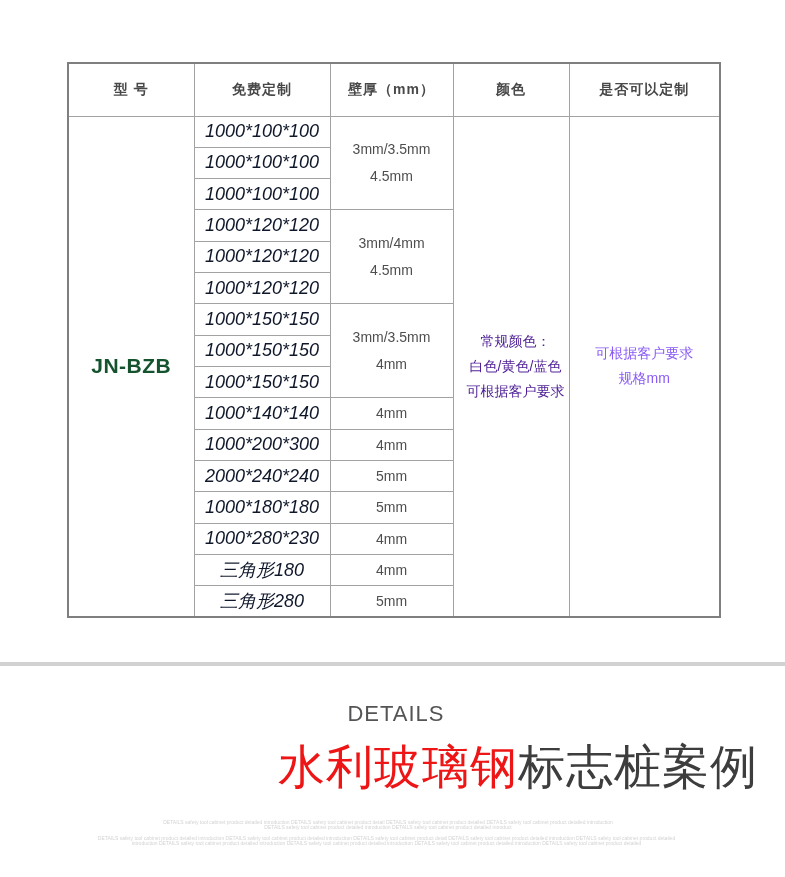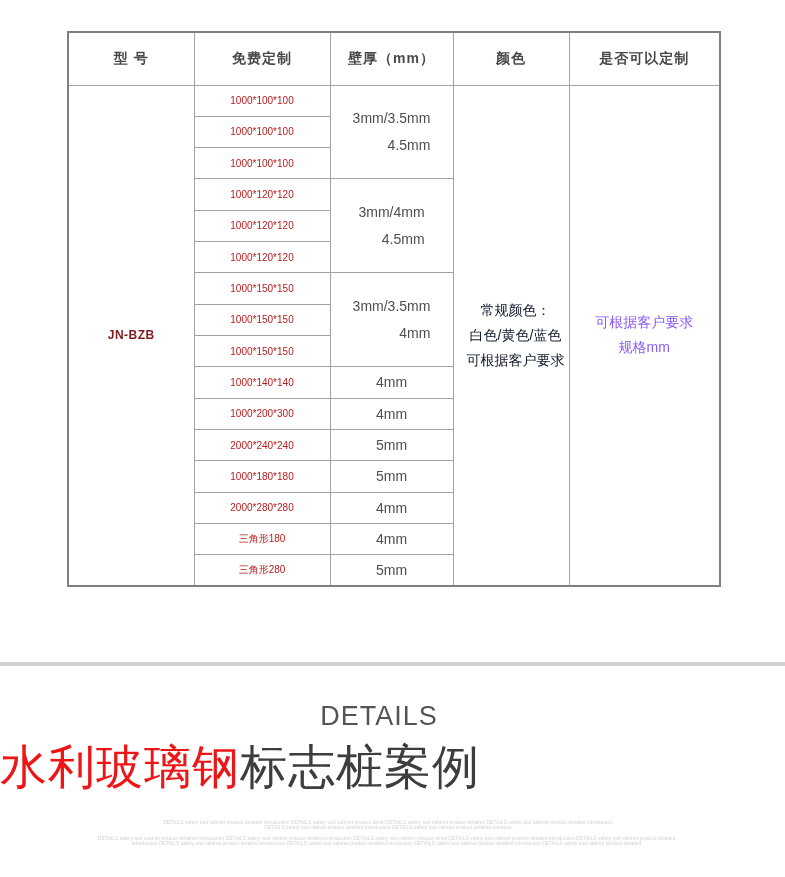--- a/index.html
+++ b/index.html
@@ -6,59 +6,59 @@
   html, body { background: #ffffff; }
   body {
     width: 785px; height: 877px;
     font-family: "Liberation Sans", "DejaVu Sans", sans-serif;
     position: relative; overflow: hidden;
   }
   .page { position: absolute; inset: 0; background: #ffffff; }
 
   
   table.spec-table {
-    position: absolute; left: 67px; top: 31px;
+    position: absolute; left: 67px; top: 62px;
     width: 652px; height: 556px;
     border-collapse: collapse; table-layout: fixed;
     background: #ffffff;
     border: 2px solid #7f7f7f;
     color: #4a4a4a;
     font-size: 14px;
   }
   .spec-table th, .spec-table td {
     border: 1px solid #a2a2a2;
     text-align: center; vertical-align: middle;
     overflow: hidden;
   }
   .spec-table thead tr { height: 53px; }
   .spec-table tbody tr { height: 31px; }
   .spec-table th { font-weight: 700; color: #484848; font-size: 14px; letter-spacing: 1px; }
-  .model-cell { font-weight: 700; font-size: 12px; color: #7f1d1d; letter-spacing: 0.5px; }
-  .spec-cell { font-size: 10px; color: #b91c1c; }
+  .model-cell { font-weight: 700; font-size: 21px; color: #14532d; letter-spacing: 0.5px; }
+  .spec-cell { font-size: 18px; color: #0f172a; font-style: italic; }
   .thickness-cell { font-size: 14px; color: #4e4e4e; }
-  .thickness-block { display: inline-block; text-align: right; line-height: 27px; }
-  .color-cell { text-align: left; padding-left: 9px; line-height: 25px; color: #0f172a; }
+  .thickness-block { display: inline-block; text-align: center; line-height: 27px; }
+  .color-cell { text-align: left; padding-left: 9px; line-height: 25px; color: #4c1d95; }
   .custom-cell { line-height: 25px; color: #8b5cf6; }
 
   
   .divider-bar {
     position: absolute; left: 0; top: 662px;
     width: 785px; height: 4px; background: #d2d2d2;
   }
 
   
   .details-heading {
-    position: absolute; top: 701px; left: 0; width: 758px;
+    position: absolute; top: 701px; left: 17px; width: 758px;
     text-align: center;
-    font-size: 27px; color: #545456;
+    font-size: 22px; color: #545456;
     letter-spacing: 1px; font-weight: 400;
   }
   .case-title {
     position: absolute; top: 736px; left: 0; width: 758px;
-    text-align: left;
+    text-align: right;
     font-size: 47px; letter-spacing: 1px;
     white-space: nowrap;
   }
   .case-title .red-part { color: #ed1515; font-weight: 400; }
   .case-title .gray-part { color: #3d3d3d; font-weight: 200; }
 
   
   .watermark-1 {
     position: absolute; top: 820px; left: 50%; transform: translateX(-51%);
     width: 450px; font-size: 5px; line-height: 5px;
@@ -158,21 +158,21 @@
       </tr>
       <tr>
         <td class="spec-cell">2000*240*240</td>
         <td class="thickness-cell">5mm</td>
       </tr>
       <tr>
         <td class="spec-cell">1000*180*180</td>
         <td class="thickness-cell">5mm</td>
       </tr>
       <tr>
-        <td class="spec-cell">2000*280*280</td>
+        <td class="spec-cell">1000*280*230</td>
         <td class="thickness-cell">4mm</td>
       </tr>
       <tr>
         <td class="spec-cell">三角形180</td>
         <td class="thickness-cell">4mm</td>
       </tr>
       <tr>
         <td class="spec-cell">三角形280</td>
         <td class="thickness-cell">5mm</td>
       </tr>

